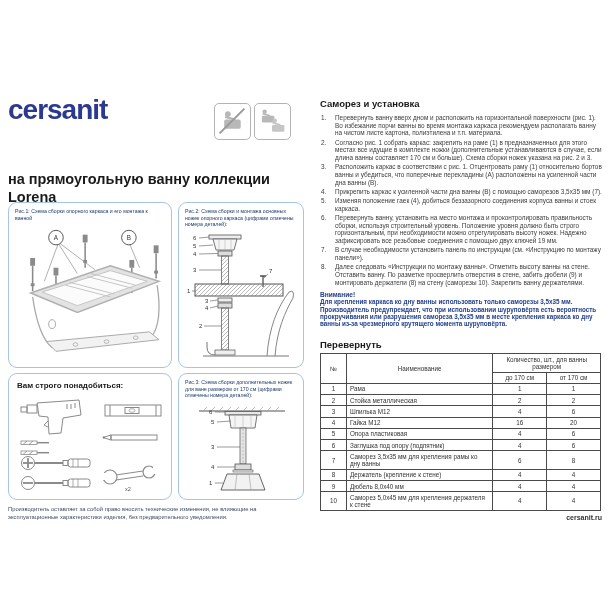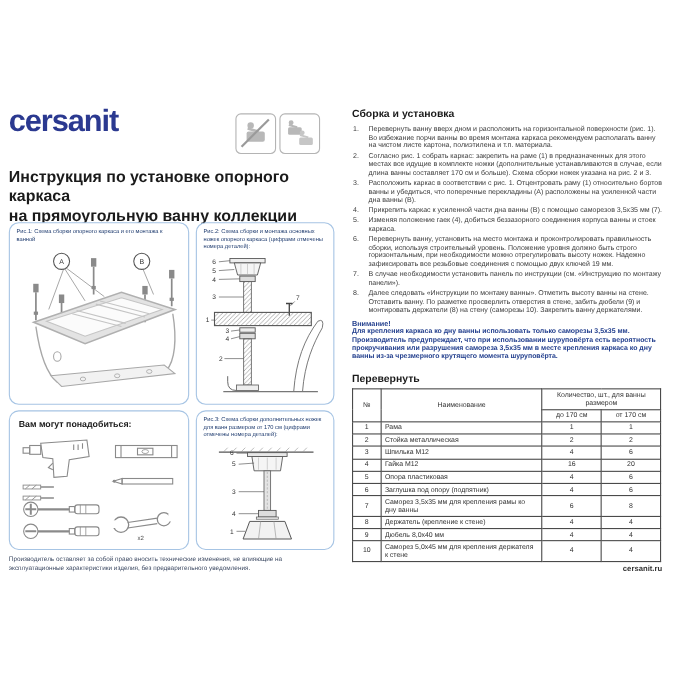--- a/index.html
+++ b/index.html
@@ -65,21 +65,21 @@
       </g>
       <g transform="translate(11,10) scale(0.75)">
         <rect x="10" y="17" width="18" height="10" rx="2" fill="#c6c6c6"></rect>
         <circle cx="14" cy="11" r="3.2" fill="#c6c6c6"></circle>
         <path d="M11,14 L22,17" stroke="#c6c6c6" stroke-width="2.5" fill="none"></path>
       </g>
     </svg>
   </div>
 
   <h1 class="title">
-    <span>Инструкция по установке опорного каркаса</span><br>
+    <br>
     <span>на прямоугольную ванну коллекции Lorena</span>
   </h1>
 
   <div class="figbox fig1">
     <div class="figcap">Рис.1: Схема сборки опорного каркаса и его монтажа к ванной</div>
     <svg width="150" height="140" viewBox="0 0 150 144">
       <line x1="42" y1="22" x2="28" y2="60" stroke="#8a8a8a" stroke-width="0.7"></line>
       <line x1="43" y1="22" x2="62" y2="52" stroke="#8a8a8a" stroke-width="0.7"></line>
       <line x1="44" y1="21" x2="80" y2="48" stroke="#8a8a8a" stroke-width="0.7"></line>
       <line x1="116" y1="22" x2="126" y2="46" stroke="#8a8a8a" stroke-width="0.7"></line>
@@ -169,21 +169,21 @@
       <text x="8" y="42">3</text>
       <text x="2" y="63">1</text>
       <text x="84" y="43">7</text>
       <text x="20" y="73">3</text>
       <text x="20" y="80">4</text>
       <text x="14" y="98">2</text>
     </svg>
   </div>
 
   <div class="figbox toolsbox">
-    <div class="tools-title">Вам могут понадобиться:</div>
+    <div class="tools-title">Вам строго понадобиться:</div>
     <svg width="150" height="100" viewBox="0 0 150 100">
       <g stroke="#8a8a8a" stroke-width="1" fill="none">
         <path d="M22,10 L64,7 L66,22 L48,25 L46,40 L34,41 L33,24 L24,23 Z"></path>
         <rect x="12" y="12" width="10" height="8"></rect>
           <rect x="6" y="14" width="6" height="5"></rect>
         <line x1="52" y1="11" x2="52" y2="16"></line>
           <line x1="56" y1="11" x2="56" y2="16"></line>
           <line x1="60" y1="10" x2="60" y2="15"></line>
         <path d="M33,28 L29,32 L33,34"></path>
       </g>
@@ -283,21 +283,21 @@
       <text x="26" y="23">5</text>
       <text x="26" y="48">3</text>
       <text x="26" y="68">4</text>
       <text x="24" y="84">1</text>
     </svg>
   </div>
 
   <div class="footnote">Производитель оставляет за собой право вносить технические изменения, не влияющие на эксплуатационные характеристики изделия, без предварительного уведомления.</div>
 
   <div class="right-col">
-    <h2 class="h2">Сборка и установка</h2>
+    <h2 class="h2">Саморез и установка</h2>
     <ol class="steps">
       <li>Перевернуть ванну вверх дном и расположить на горизонтальной поверхности (рис. 1). Во избежание порчи ванны во время монтажа каркаса рекомендуем располагать ванну на чистом листе картона, полиэтилена и т.п. материала.</li>
       <li>Согласно рис. 1 собрать каркас: закрепить на раме (1) в предназначенных для этого местах все идущие в комплекте ножки (дополнительные устанавливаются в случае, если длина ванны составляет 170 см и больше). Схема сборки ножек указана на рис. 2 и 3.</li>
       <li>Расположить каркас в соответствии с рис. 1. Отцентровать раму (1) относительно бортов ванны и убедиться, что поперечные перекладины (А) расположены на усиленной части дна ванны (В).</li>
       <li>Прикрепить каркас к усиленной части дна ванны (В) с помощью саморезов 3,5х35 мм (7).</li>
       <li>Изменяя положение гаек (4), добиться беззазорного соединения корпуса ванны и стоек каркаса.</li>
       <li>Перевернуть ванну, установить на место монтажа и проконтролировать правильность сборки, используя строительный уровень. Положение уровня должно быть строго горизонтальным, при необходимости можно отрегулировать высоту ножек. Надежно зафиксировать все резьбовые соединения с помощью двух ключей 19 мм.</li>
       <li>В случае необходимости установить панель по инструкции (см. «Инструкцию по монтажу панели»).</li>
       <li>Далее следовать «Инструкции по монтажу ванны». Отметить высоту ванны на стене. Отставить ванну. По разметке просверлить отверстия в стене, забить дюбели (9) и монтировать держатели (8) на стену (саморезы 10). Закрепить ванну держателями.</li>
     </ol>

